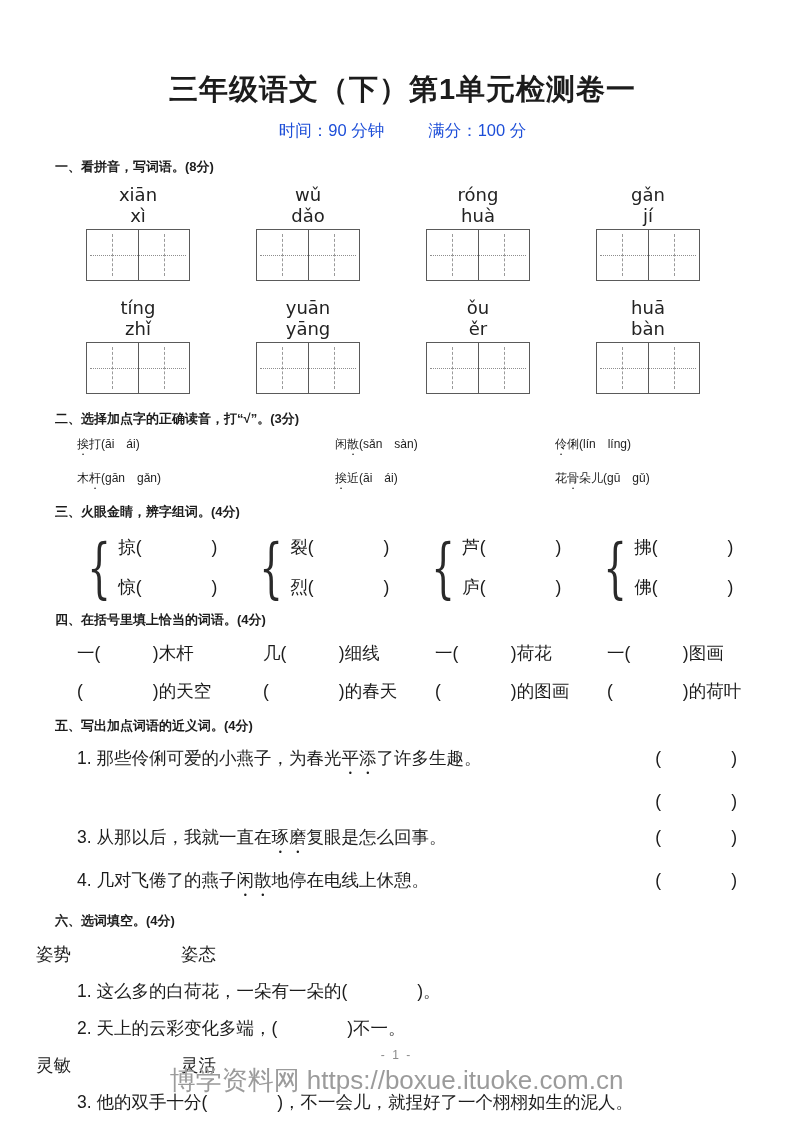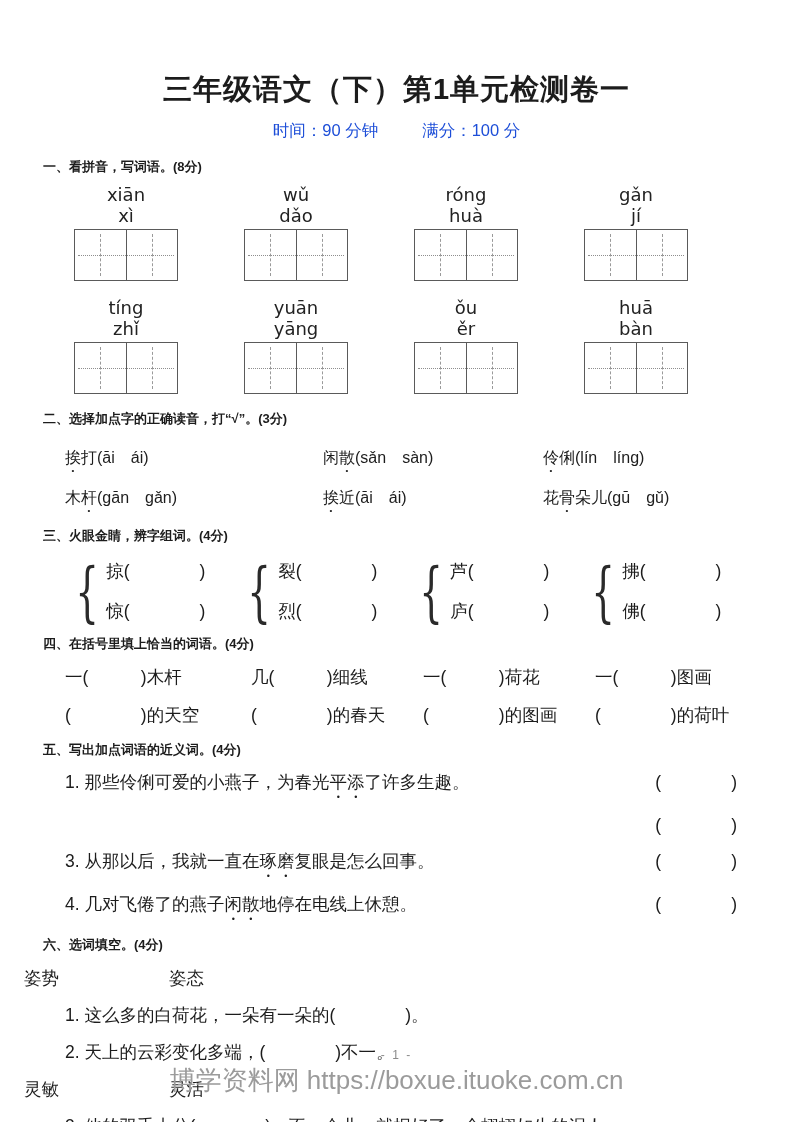--- a/index.html
+++ b/index.html
@@ -3,21 +3,21 @@
 <meta charset="utf-8">
 <style>
   html,body{margin:0;padding:0;background:#ffffff;}
   body{
     width:793px;height:1122px;
     font-family:"Liberation Sans","DejaVu Sans",sans-serif;
     color:#1c1c1c;
     -webkit-font-smoothing:antialiased;
     position:relative;overflow:hidden;
   }
-  .page{padding:14px 36px 0 36px;box-sizing:border-box;height:100%;position:relative;border-radius:30px;}
+  .page{padding:14px 36px 0 48px;box-sizing:border-box;height:100%;position:relative;border-radius:30px;}
 
   
   .title{
     text-align:center;font-size:29px;font-weight:700;letter-spacing:1px;
     margin:56px 0 10px 0;
   }
   .meta{text-align:center;font-size:16.5px;margin-bottom:16px;color:#1d4ed8;}
   .meta-gap{display:inline-block;width:44px;}
 
   
@@ -30,21 +30,21 @@
     font-family:"DejaVu Sans",sans-serif;flex-direction:column;}
   .py-labels span{flex:1;text-align:center;}
   .wbox{position:relative;height:50px;border:1.6px solid #5a5a5a;display:flex;background:#fff;}
   .wbox::after{content:"";position:absolute;left:3px;right:3px;top:50%;border-top:1.3px dotted #8e8e8e;}
   .wcell{flex:1;position:relative;}
   .wcell + .wcell{border-left:1.4px solid #5a5a5a;}
   .wcell::before{content:"";position:absolute;top:4px;bottom:4px;left:50%;border-left:1.2px dashed #9a9a9a;}
 
   
   .s2-grid{display:grid;grid-template-columns:258px 220px auto;row-gap:13px;
-    padding-left:29px;font-size:16px;margin:20px 0 6px 0;}
+    padding-left:29px;font-size:12px;margin:8px 0 6px 0;}
 
   
   .em-dot{
     -webkit-text-emphasis:filled dot #1c1c1c;
     -webkit-text-emphasis-position:under;
     text-emphasis:filled dot #1c1c1c;
     text-emphasis-position:under right;
   }
 
   

